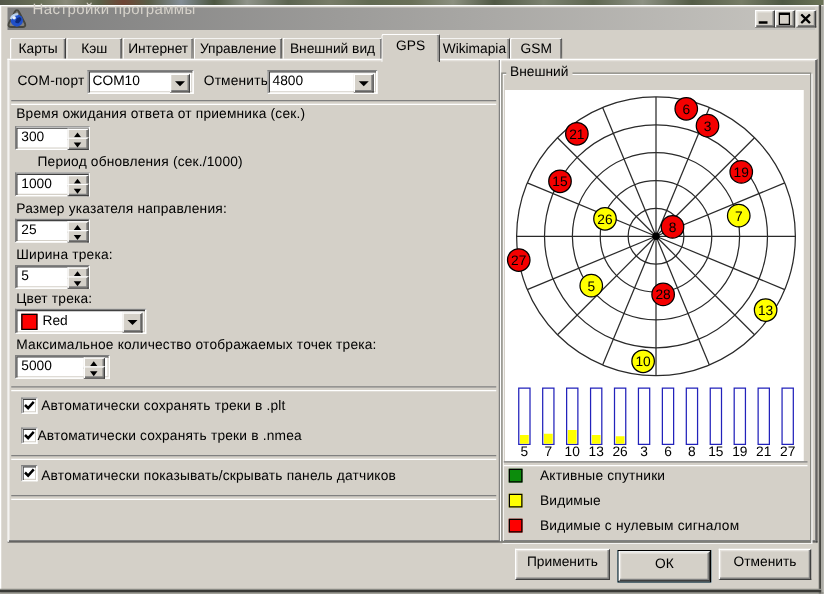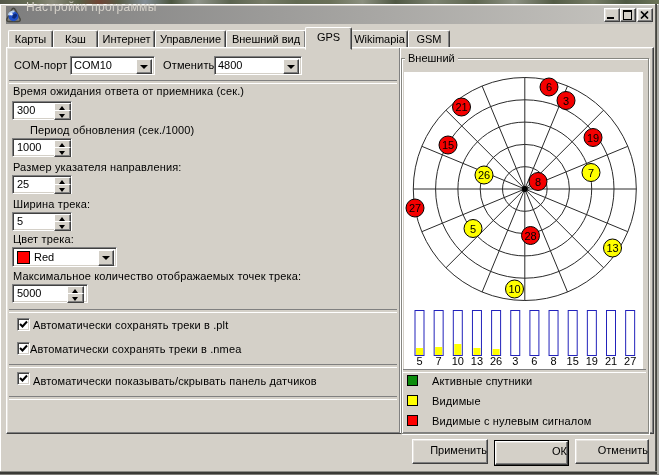--- a/index.html
+++ b/index.html
@@ -27,21 +27,21 @@
 .tri-u{position:absolute;left:4px;top:2px;width:0;height:0;border-left:3px solid transparent;border-right:3px solid transparent;border-bottom:4px solid #000}
 .tri-d{position:absolute;left:4px;top:2px;width:0;height:0;border-left:3px solid transparent;border-right:3px solid transparent;border-top:4px solid #000}
 .combo{background:#fff;border:1px solid;border-color:#808080 #fff #fff #808080;box-shadow:inset 1px 1px 0 #404040,inset -1px -1px 0 #d4d0c8}
 .cbtn{position:absolute;right:2px;top:2px;width:14px;background:#d4d0c8;border:1px solid;border-color:#fff #404040 #404040 #fff;box-shadow:inset -1px -1px 0 #808080}
 .carr{position:absolute;left:3px;top:6px;width:0;height:0;border-left:4px solid transparent;border-right:4px solid transparent;border-top:4px solid #000}
 .cb{width:11px;height:11px;background:#fff;border:1px solid;border-color:#808080 #fff #fff #808080;box-shadow:inset 1px 1px 0 #404040,inset -1px -1px 0 #d4d0c8}
 .gb{left:401px;top:58px;width:246px;height:374px;border:1px solid #878781;box-shadow:inset 1px 1px 0 #fff,1px 1px 0 #fff}
 .gbl{left:405px;top:52px;background:#d4d0c8;padding:0 3px;height:13px;line-height:13px}
 .white{left:404px;top:72px;width:239px;height:297px;background:#fff}
 .leg{width:9px;height:9px;border:1px solid #000}
-.btn{background:#d4d0c8;border:1px solid;border-color:#fff #404040 #404040 #fff;box-shadow:inset -1px -1px 0 #808080,inset 1px 1px 0 #e6e3de;text-align:right;line-height:21px;font-size:11px}
+.btn{background:#d4d0c8;border:1px solid;border-color:#fff #404040 #404040 #fff;box-shadow:inset -1px -1px 0 #808080,inset 1px 1px 0 #e6e3de;text-align:center;line-height:21px;font-size:11px}
 </style></head>
 <body>
 <div class="a photo"></div>
 <div class="a win"></div>
 <div class="a edge-r1"></div>
 <div class="a edge-r2"></div>
 <div class="a edge-r3"></div>
 <div class="a edge-b1"></div>
 <div class="a edge-b2"></div>
 <div class="a edge-b3"></div>

